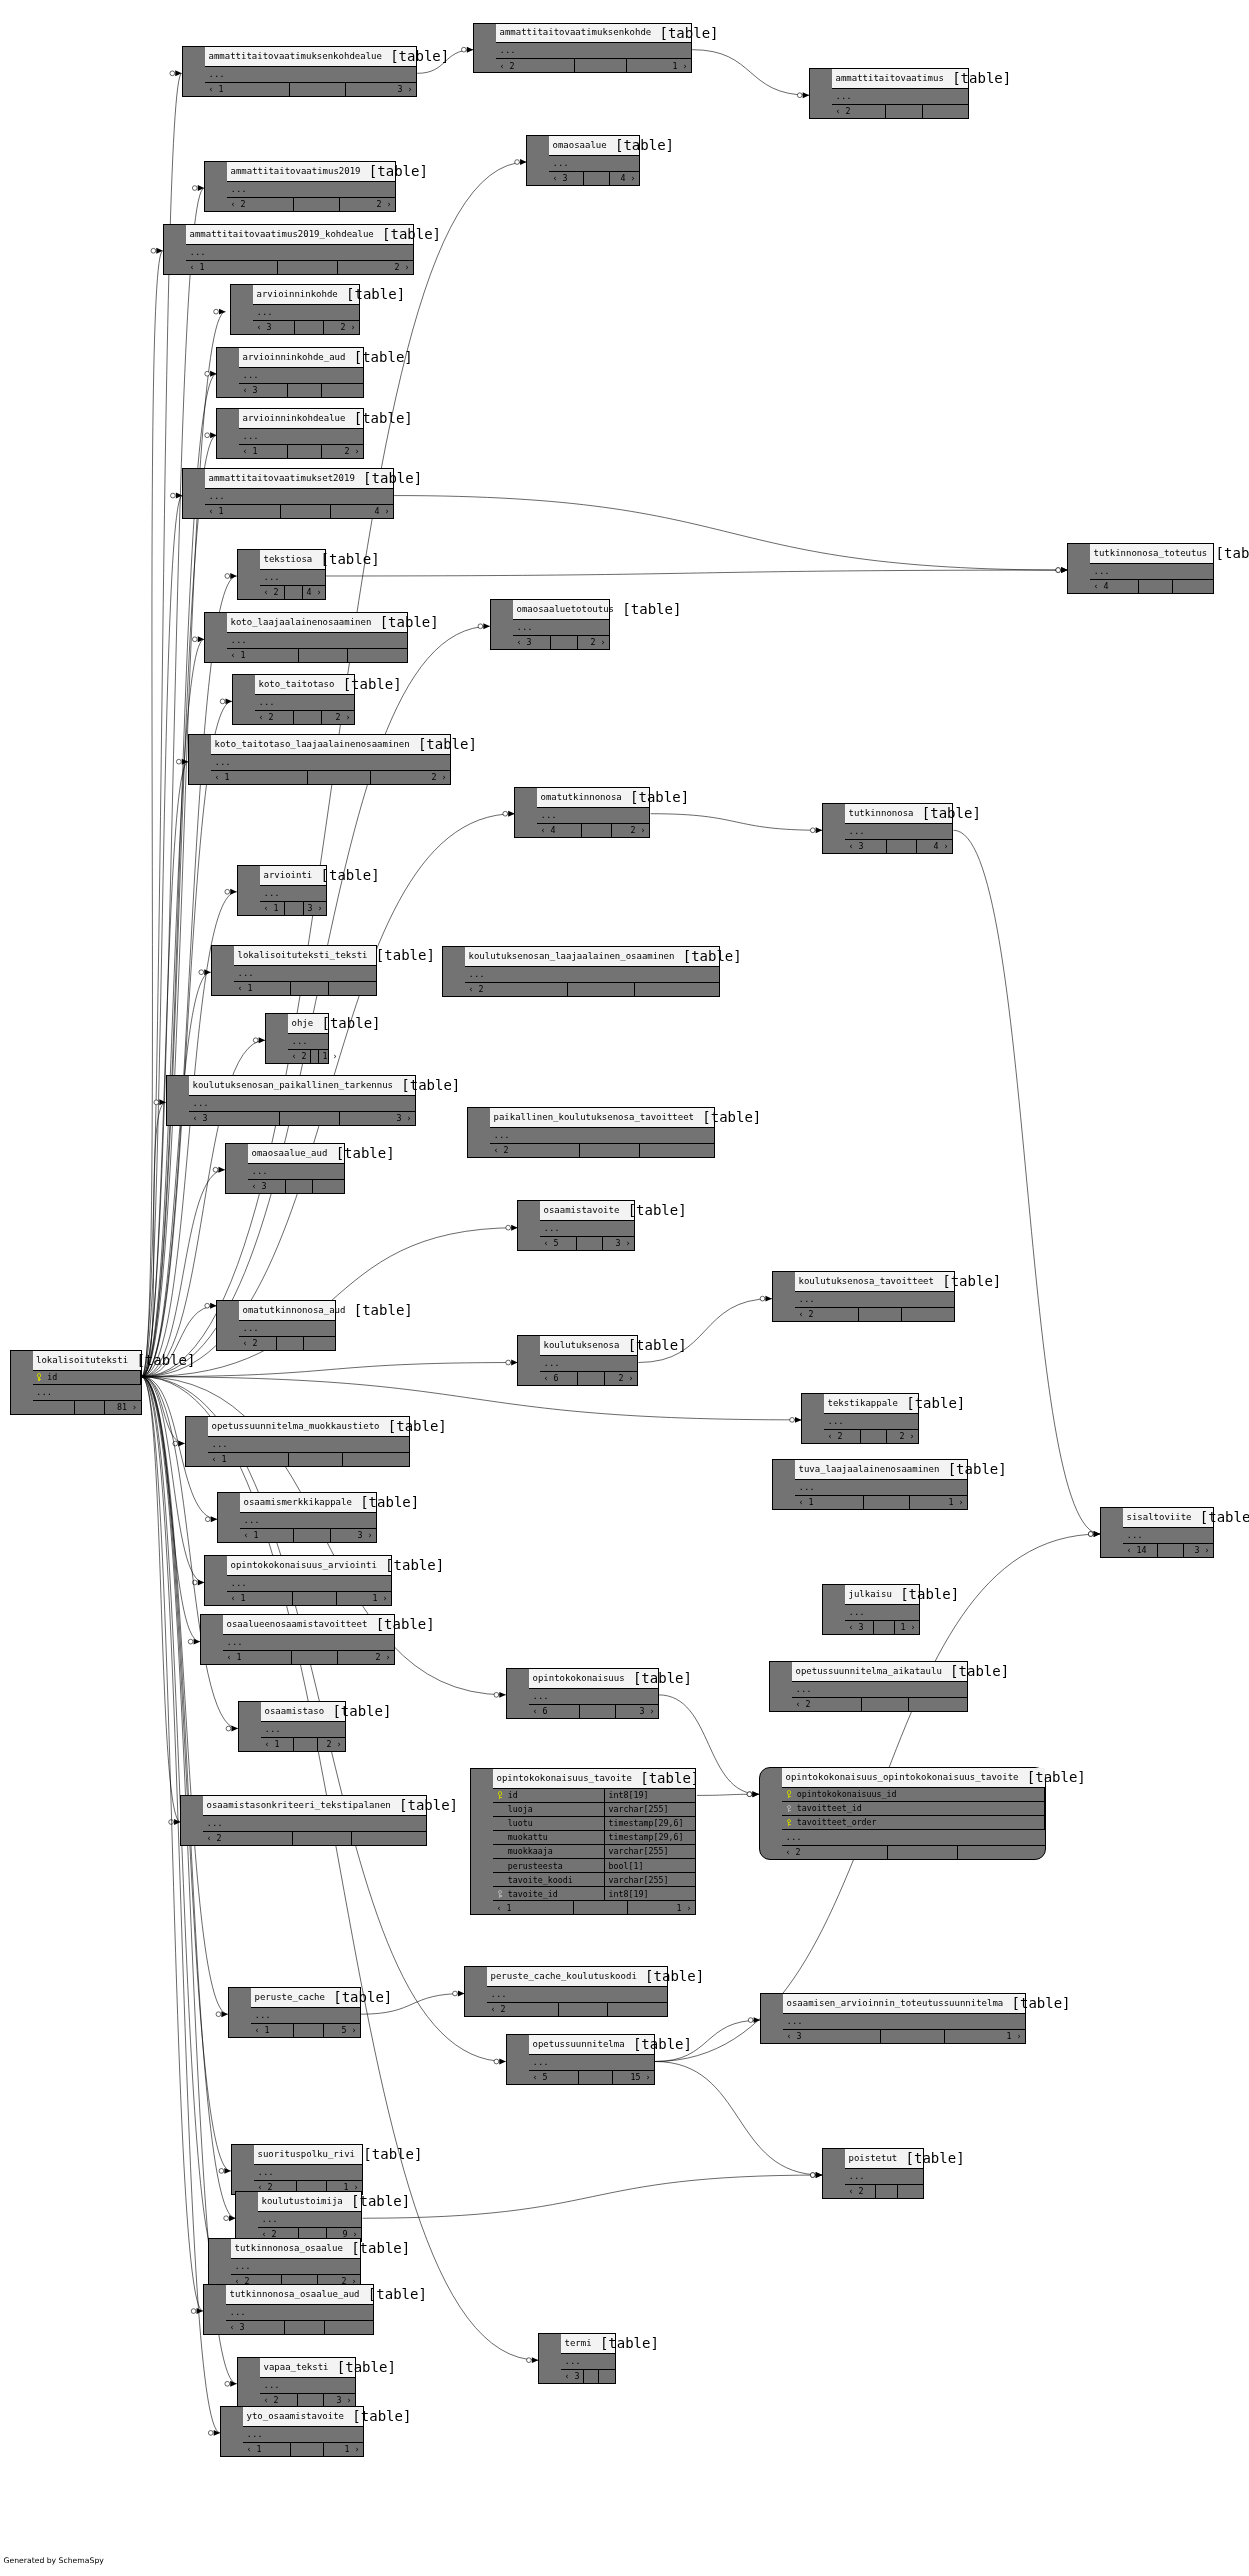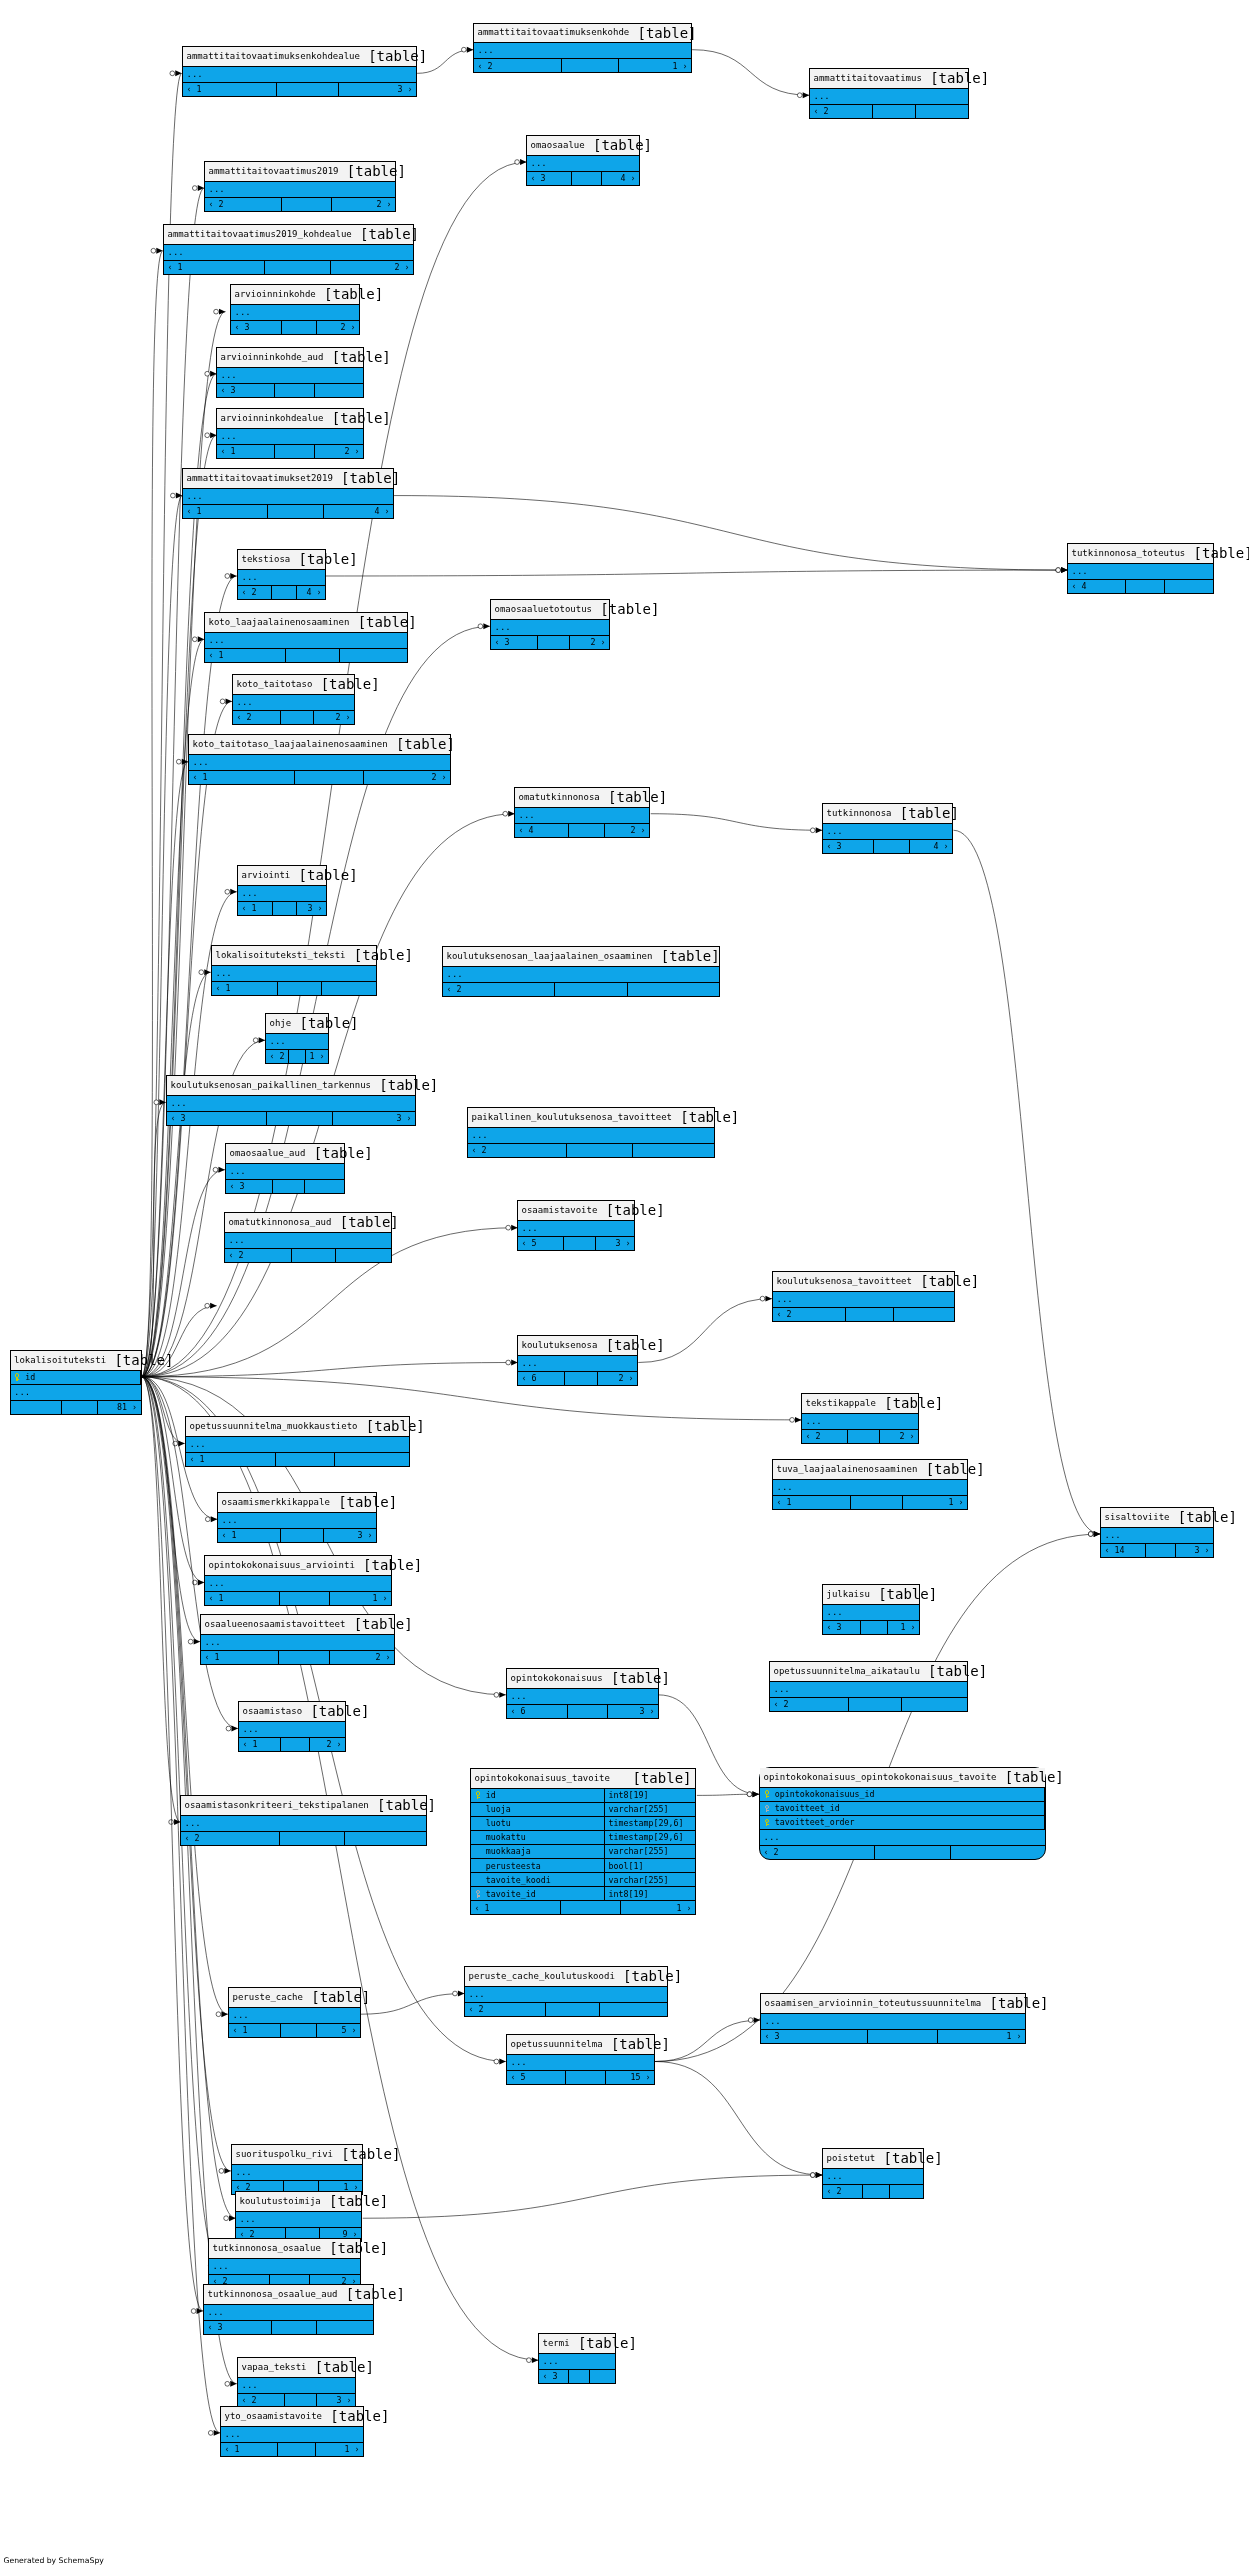--- a/index.html
+++ b/index.html
@@ -1,21 +1,21 @@
 <!DOCTYPE html>
 <html style="font-size:9.5px"><head>
 <meta charset="utf-8">
 <style>
   html,body{margin:0;padding:0;background:#ffffff;}
   body{width:1250px;height:2576px;position:relative;overflow:hidden;
        font-family:"DejaVu Sans Mono","Liberation Mono",monospace;}
   #canvas{position:absolute;left:0;top:0;width:1250px;height:2576px;}
   svg#edges{position:absolute;left:0;top:0;width:1250px;height:2576px;pointer-events:none;}
-  .tbl{position:absolute;border:0.6px solid #000;background:#0ea5e9;box-sizing:border-box;
-       font-size:9px;line-height:1;}
+  .tbl{position:absolute;border:0.6px solid #000;background:#737373;box-sizing:border-box;
+       font-size:9px;line-height:1;padding-left:22px;}
   .tbl.bold{border:1.8px solid #000;}
   .thead{display:flex;justify-content:space-between;align-items:center;
          background:#f3f3f3;border-bottom:0.6px solid #000;padding:2.4px 3.5px;white-space:nowrap;}
   .tname{font-size:9px;color:#000;}
   .ttag{font-size:14px;color:#000;padding-left:8.3px;}
   .tdots{padding:3px 3.5px;border-bottom:0.6px solid #000;font-size:9px;min-height:8.3px;}
   .trow{display:flex;border-bottom:0.6px solid #000;}
   .trow:last-child{border-bottom:none;}
   .tcol{display:flex;align-items:center;padding:2.4px 3.5px;white-space:nowrap;font-size:8.3px;}
   .tcol.name{flex:1;border-right:0.6px solid #000;}
@@ -614,21 +614,21 @@
           <span class="tname">osaamistavoite</span>
           <span class="ttag">[table]</span>
         </div>
         <div class="tdots">...</div>
         <div class="tfoot">
           <div class="f1">‹ 5</div>
           <div class="f2"></div>
           <div class="f3">3 ›</div>
         </div>
       </div>
-      <div class="tbl" style="left: 216px; top: 1212px; width: 168px; margin-left: 8px;">
+      <div class="tbl" style="left: 216px; top: 1300px; width: 120px;">
         <div class="thead">
           <span class="tname">omatutkinnonosa_aud</span>
           <span class="ttag">[table]</span>
         </div>
         <div class="tdots">...</div>
         <div class="tfoot">
           <div class="f1">‹ 2</div>
           <div class="f2"></div>
           <div class="f3"></div>
         </div>

